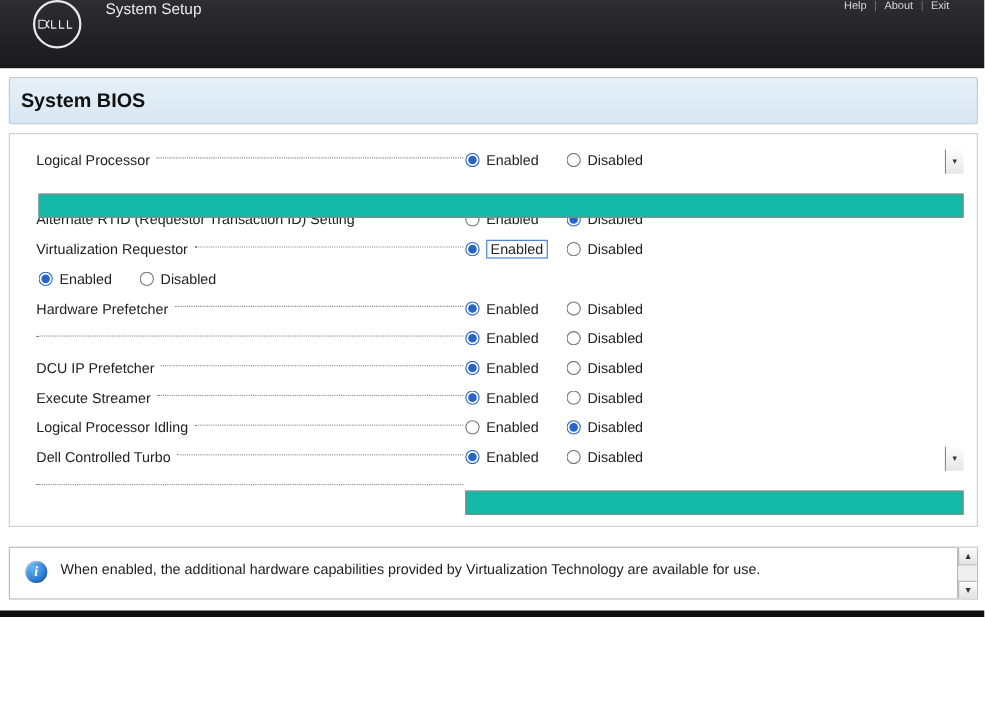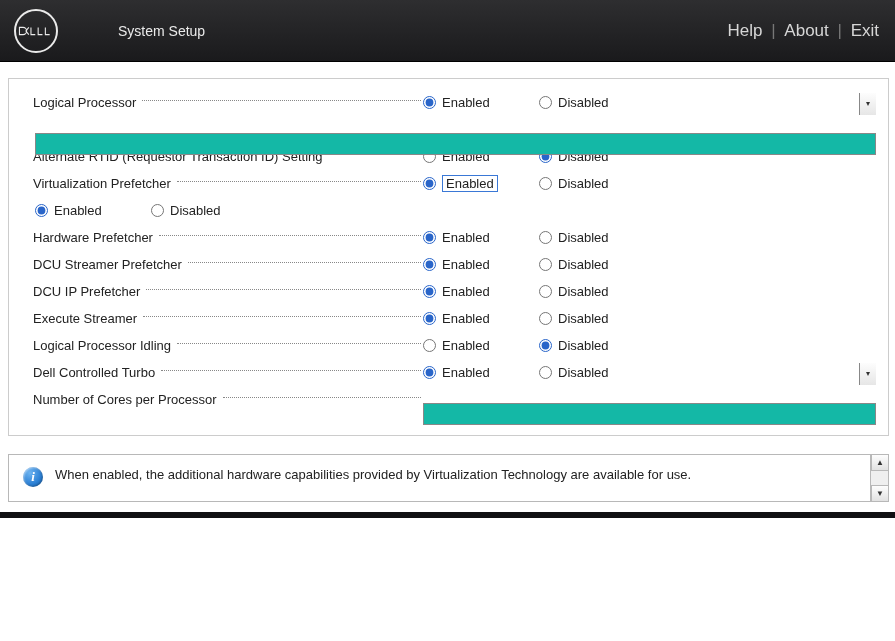--- a/index.html
+++ b/index.html
@@ -2,34 +2,33 @@
 <html><head>
   <meta charset="utf-8">
   <style>
     * { box-sizing: border-box; margin: 0; padding: 0; }
     body { font-family: Arial, Helvetica, sans-serif; background: #fff; width: 895px; }
 
     .topbar {
       background: linear-gradient(to bottom, #2e2e30 0%, #1a1a1c 100%);
       height: 62px;
       display: flex;
-      align-items: center;
-      padding: 0 14px;
+      align-items: flex-start;
+      padding: 0 30px;
       color: #eaeaea;
       border-bottom: 1px solid #000;
-      gap: 38px;
     }
     .logo-circle {
       width: 44px; height: 44px; border: 2px solid #eaeaea; border-radius: 50%;
       display: flex; align-items: center; justify-content: center;
       margin-right: 22px;
     }
     .logo-circle svg { width: 36px; height: 14px; }
     .topbar-title { color: #eaeaea; font-size: 14px; font-weight: normal; }
-    .topbar-right { margin-left: auto; font-size: 17px; color: #d6d6d6; }
+    .topbar-right { margin-left: auto; font-size: 10px; color: #d6d6d6; }
     .topbar-right span { margin: 0 2px; }
     .topbar-right .link { cursor: pointer; }
     .topbar-right .sep { color: #777; }
 
     .content-wrap { padding: 8px 6px 0 8px; }
 
     .title-bar {
       background: linear-gradient(to bottom, #e6f0f8 0%, #d8e7f3 100%);
       border: 1px solid #bcc7cf;
       border-radius: 2px;
@@ -55,21 +54,21 @@
     }
     .label-text { flex-shrink: 0; padding-right: 6px; }
     .dots {
       flex: 1 1 auto;
       border-bottom: 1px dotted #888;
       height: 0;
       margin-bottom: 4px;
     }
     .value-cell { flex: 1; padding-left: 2px; display: flex; align-items: center; }
 
-    .radio-pair { display: flex; align-items: center; gap: 24px; }
+    .radio-pair { display: flex; align-items: center; }
     .radio-opt { display: flex; align-items: center; cursor: pointer; }
     .radio-opt.opt1 { width: 92px; }
     .radio-opt input[type=radio] { accent-color: #2965c9; margin-right: 6px; width: 13px; height: 13px; }
     .radio-opt .optlabel { color: #222; }
     .radio-opt.highlighted .optlabel {
       border: 1px solid #3a78d6;
       padding: 0 3px;
     }
 
     .select-wrap { position: relative; width: 100%; }
@@ -153,20 +152,23 @@
   <div class="topbar-right">
     <span class="link">Help</span>
     <span class="sep"> | </span>
     <span class="link">About</span>
     <span class="sep"> | </span>
     <span class="link">Exit</span>
   </div>
 </div>
 
 <div class="content-wrap">
+  <div class="title-bar">
+    <h1>System BIOS</h1>
+  </div>
 
   <div class="panel">
 
     <div class="settings" id="settings-container">
         <div class="row">
           <div class="label-cell">
             <span class="label-text">Logical Processor</span>
             <span class="dots"></span>
           </div>
           <div class="value-cell">
@@ -200,21 +202,21 @@
               </label>
               <label class="radio-opt opt2">
                 <input type="radio" name="alternate-rtid" checked="" style="">
                 <span class="optlabel">Disabled</span>
               </label>
             </div>
           </div>
         </div>
         <div class="row">
           <div class="label-cell">
-            <span class="label-text">Virtualization Prefetcher</span>
+            <span class="label-text">Virtualization Requestor</span>
             <span class="dots"></span>
           </div>
           <div class="value-cell">
             <div class="radio-pair">
               <label class="radio-opt opt1 highlighted">
                 <input type="radio" name="virtualization-technology" checked="" style="">
                 <span class="optlabel">Enabled</span>
               </label>
               <label class="radio-opt opt2">
                 <input type="radio" name="virtualization-technology" style="">
@@ -250,21 +252,20 @@
               </label>
               <label class="radio-opt opt2">
                 <input type="radio" name="hardware-prefetcher" style="">
                 <span class="optlabel">Disabled</span>
               </label>
             </div>
           </div>
         </div>
         <div class="row">
           <div class="label-cell">
-            <span class="label-text">DCU Streamer Prefetcher</span>
             <span class="dots"></span>
           </div>
           <div class="value-cell">
             <div class="radio-pair">
               <label class="radio-opt opt1">
                 <input type="radio" name="dcu-streamer-prefetcher" checked="" style="">
                 <span class="optlabel">Enabled</span>
               </label>
               <label class="radio-opt opt2">
                 <input type="radio" name="dcu-streamer-prefetcher" style="">
@@ -340,21 +341,20 @@
               </label>
               <label class="radio-opt opt2">
                 <input type="radio" name="dell-controlled-turbo" style="">
                 <span class="optlabel">Disabled</span>
               </label>
             </div>
           </div>
         </div>
         <div class="row">
           <div class="label-cell">
-            <span class="label-text">Number of Cores per Processor</span>
             <span class="dots"></span>
           </div>
           <div class="value-cell">
             <div class="select-wrap"><select class="select"><option>All</option></select><div class="select-btn">▾</div></div>
           </div>
         </div>
       </div>
   </div>
 
   <div class="helpbox">

